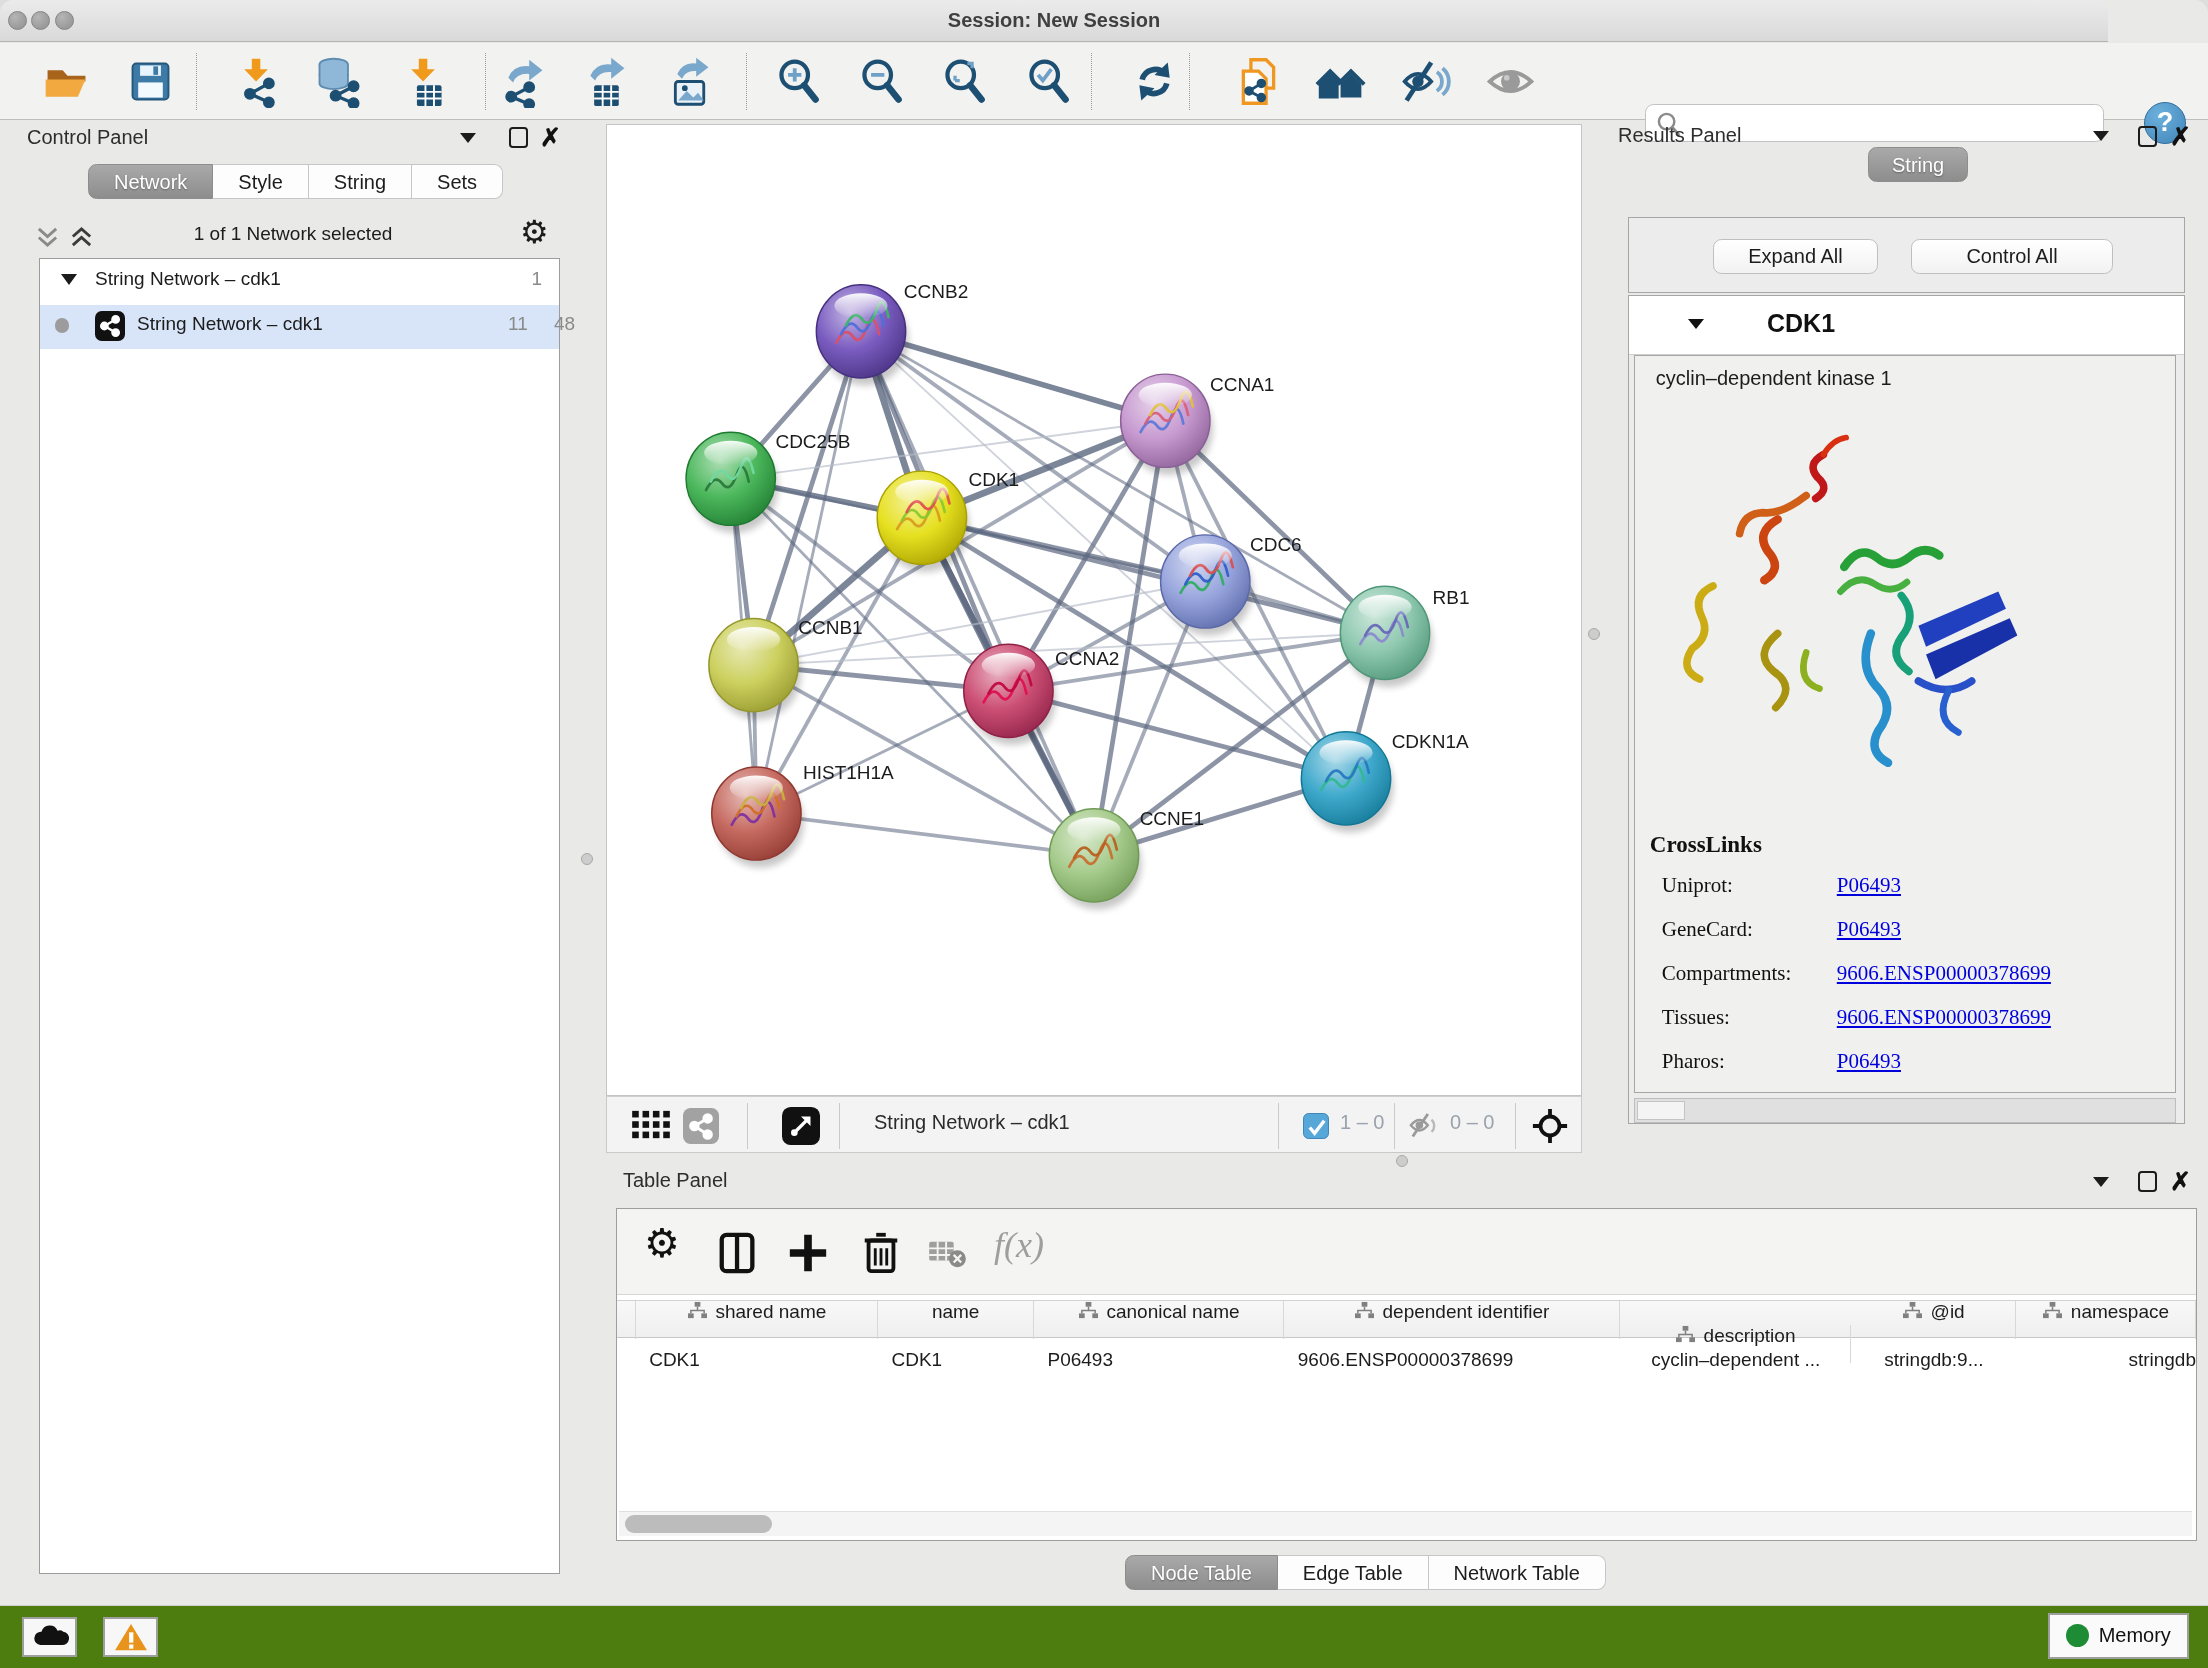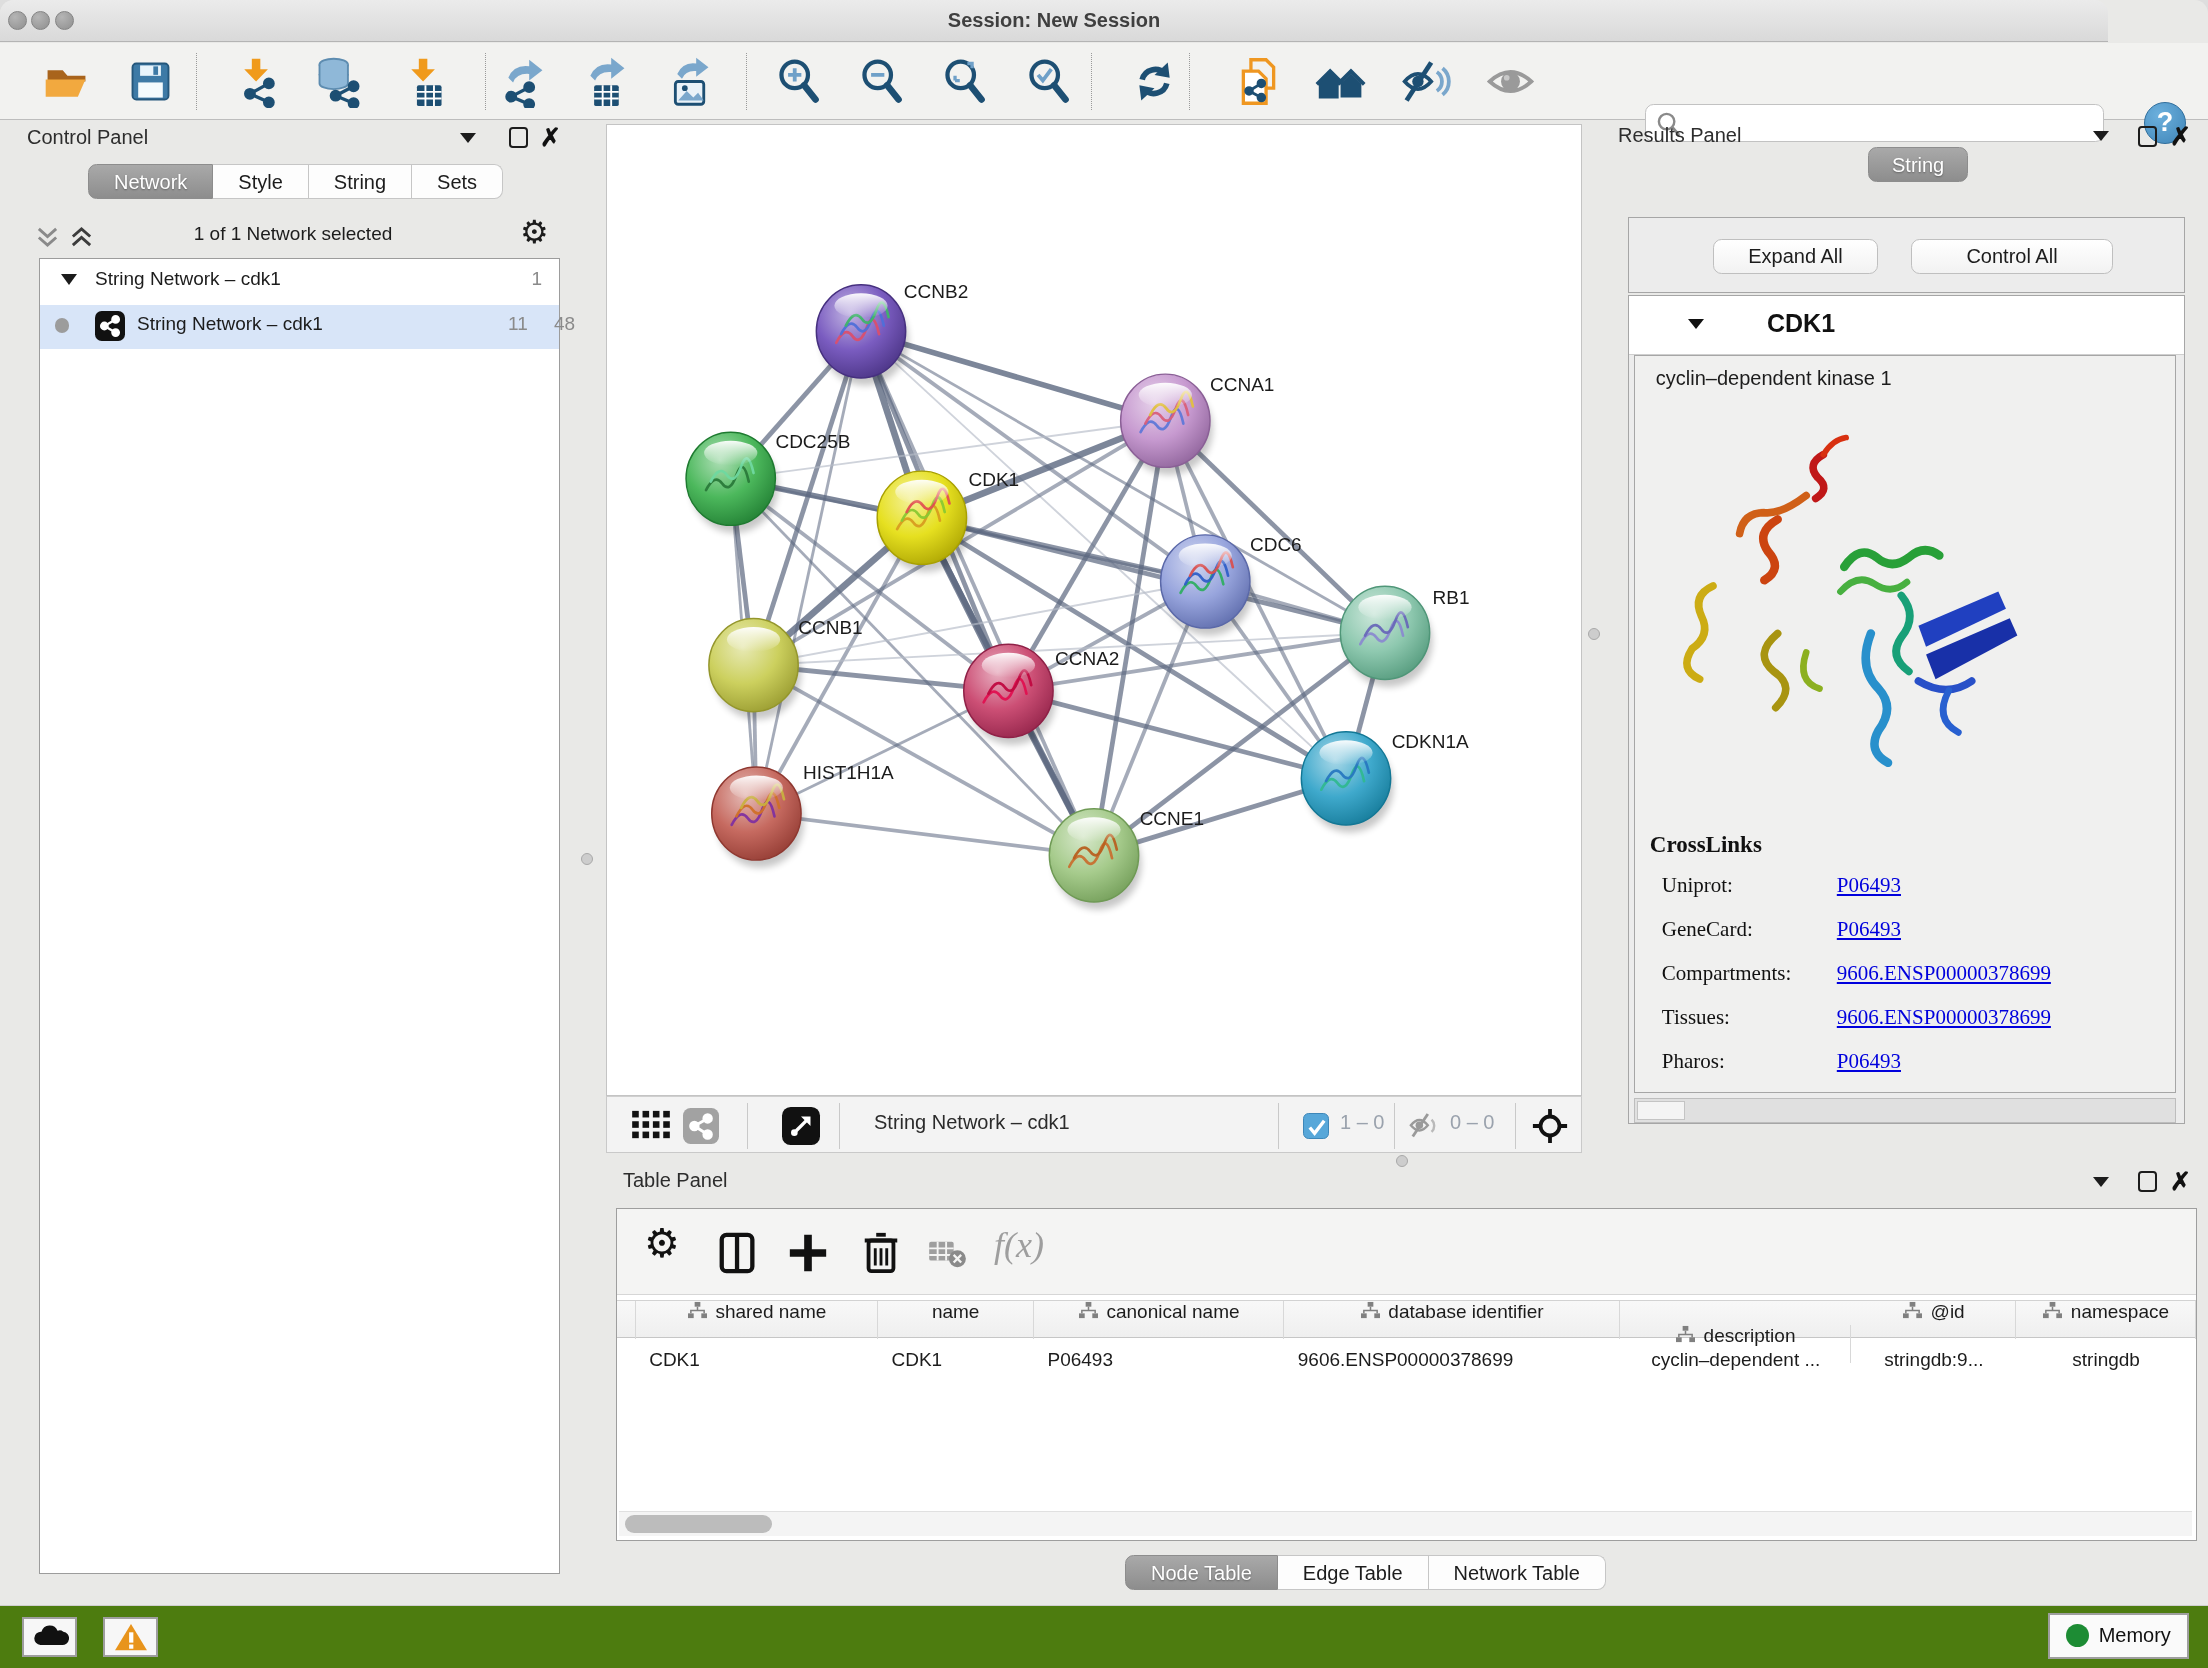--- a/index.html
+++ b/index.html
@@ -721,21 +721,21 @@
           </svg>
           <span>canonical name</span>
         </div>
         <div class="th" style="width: 338px;">
           <svg width="21" height="19" viewBox="0 0 22 20">
             <rect x="8" y="1" width="6" height="5" fill="#808080"></rect>
             <rect x="1" y="13" width="6" height="5" fill="#808080"></rect>
             <rect x="15" y="13" width="6" height="5" fill="#808080"></rect>
             <path d="M11 6 v4 M4 13 v-3 h14 v3" stroke="#808080" stroke-width="1.6" fill="none"></path>
           </svg>
-          <span>database identifier</span>
+          <span>dependent identifier</span>
         </div>
         <div class="th" style="width: 233px; margin-top: 24px;">
           <svg width="21" height="19" viewBox="0 0 22 20">
             <rect x="8" y="1" width="6" height="5" fill="#808080"></rect>
             <rect x="1" y="13" width="6" height="5" fill="#808080"></rect>
             <rect x="15" y="13" width="6" height="5" fill="#808080"></rect>
             <path d="M11 6 v4 M4 13 v-3 h14 v3" stroke="#808080" stroke-width="1.6" fill="none"></path>
           </svg>
           <span>description</span>
         </div>
@@ -759,21 +759,21 @@
         </div>
       </div>
     <div class="trow" id="tbl-row">
         <div class="td" style="width: 19px;"></div>
         <div class="td" style="width: 244px; padding-left: 13.3px;">CDK1</div>
         <div class="td" style="width: 157px; padding-left: 13.3px;">CDK1</div>
         <div class="td" style="width: 252px; padding-left: 13.3px;">P06493</div>
         <div class="td" style="width: 338px; padding-left: 13.3px;">9606.ENSP00000378699</div>
         <div class="td" style="width: 233px; text-align: center;">cyclin–dependent ...</div>
         <div class="td" style="width: 166px; text-align: center;">stringdb:9...</div>
-        <div class="td" style="width: 181px; text-align: center;">stringdb</div>
+        <div class="td" style="width: 181px; text-align: right;">stringdb</div>
       </div>
     <div class="hscroll">
         <div class="hthumb"></div>
       </div>
   </div>
 
   <div class="seg-tabs" style="left:1125px;top:1555px" id="table-tabs">
       <div class="seg-tab sel">Node Table</div>
       <div class="seg-tab">Edge Table</div>
       <div class="seg-tab">Network Table</div>

